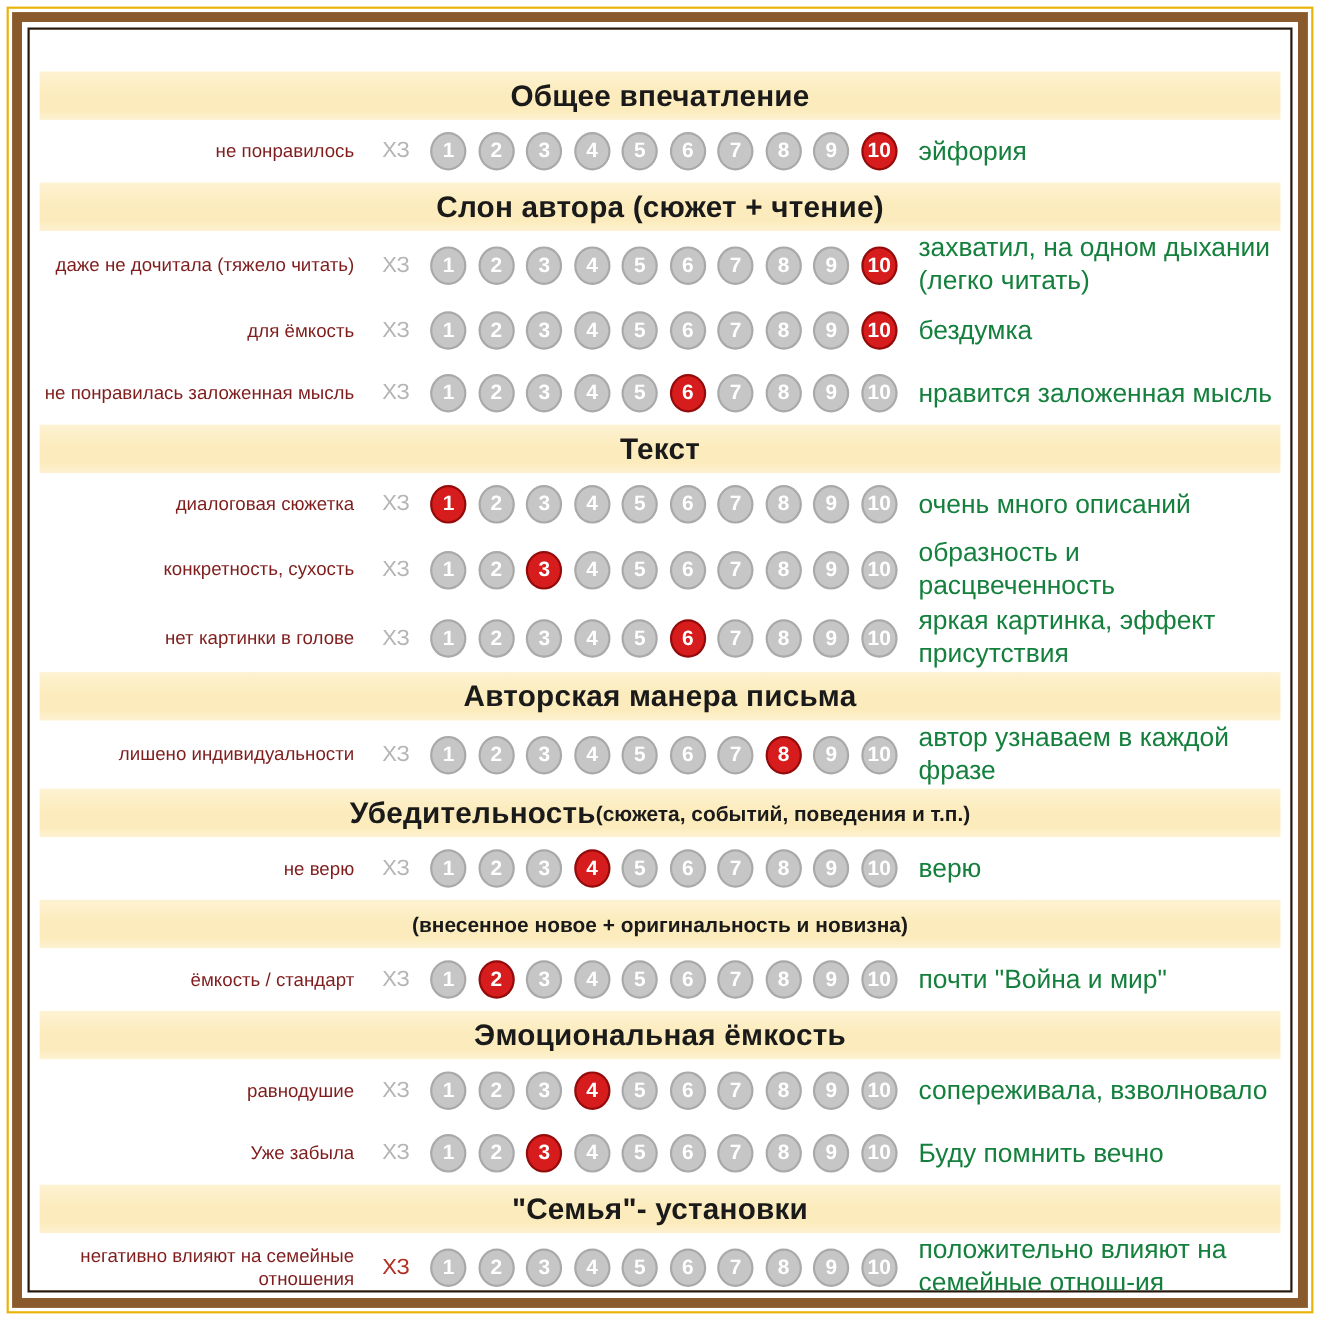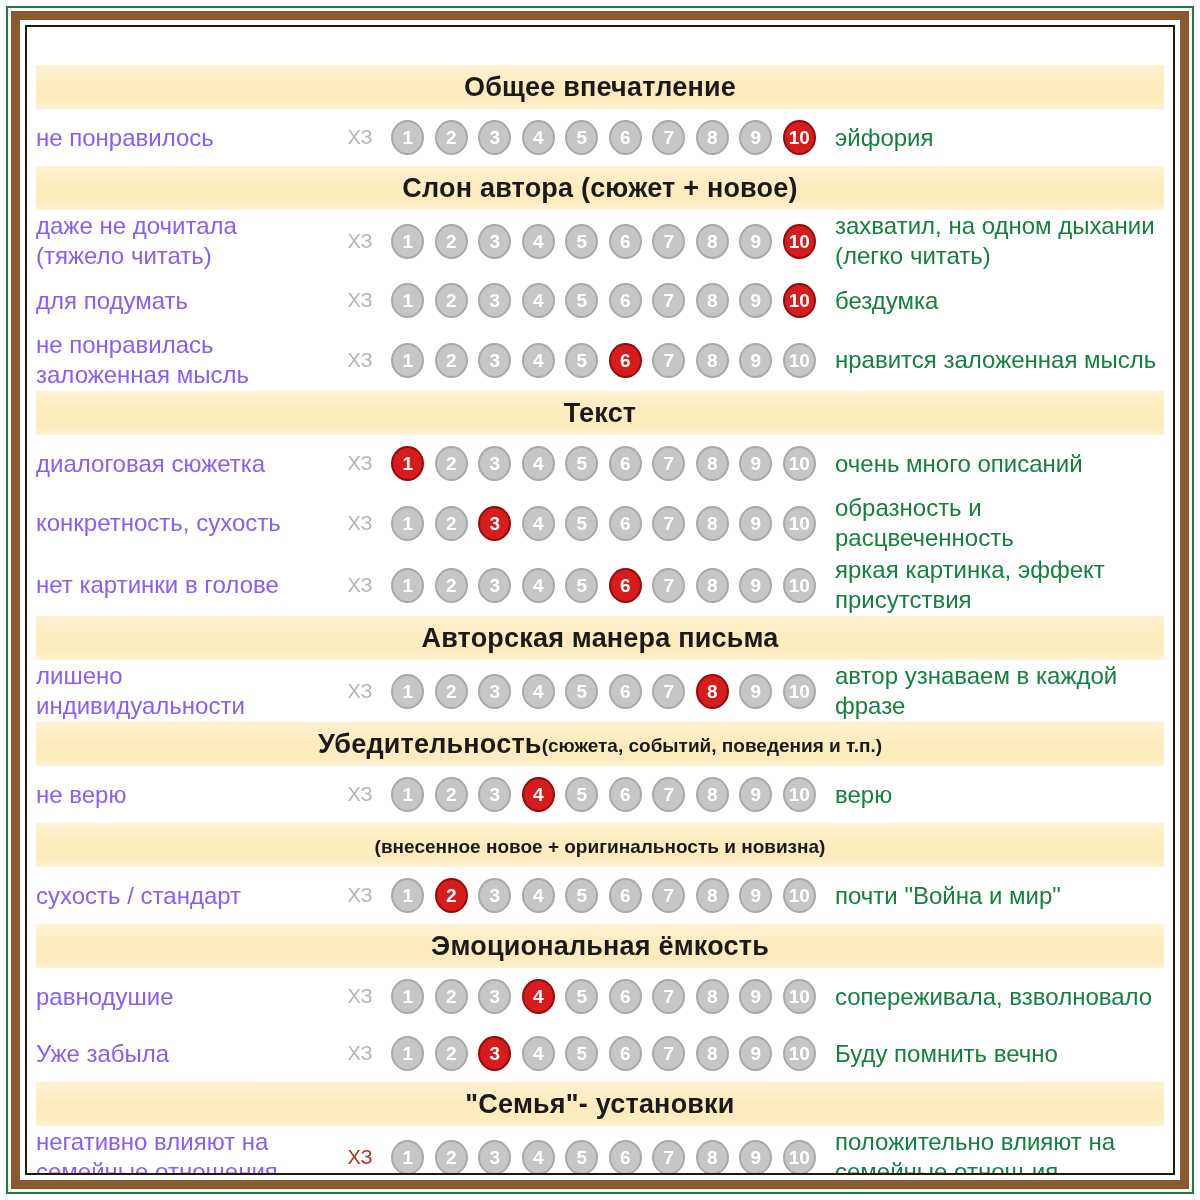--- a/index.html
+++ b/index.html
@@ -5,21 +5,21 @@
   html, body {
     margin: 0;
     width: 1200px;
     height: 1200px;
     background: #ffffff;
     font-family: "Liberation Sans", sans-serif;
   }
   .frame-outer {
     position: absolute;
     inset: 6px;
-    border: 2px solid #15803d;
+    border: 2px solid #eab308;
   }
   .frame-mid {
     position: absolute;
     inset: 3px;
     border: 9px solid #8a5a2c;
   }
   .frame-inner {
     position: absolute;
     inset: 5px;
     border: 2px solid #27170b;
@@ -51,22 +51,23 @@
     padding-top: 4px;
   }
   .row {
     display: grid;
     grid-template-columns: 298px 52px repeat(10, 43.5px) minmax(0, 1fr);
     align-items: center;
     min-height: 55px;
     padding: 1px 0;
   }
   .left-label {
-    font-size: 24px;
-    color: #8b5cf6;
+    text-align: right;
+    font-size: 17px;
+    color: #7f1d1d;
     line-height: 1.25;
     padding-right: 12px;
   }
   .xz {
     text-align: center;
     font-size: 20px;
     font-weight: 400;
     color: #b5b5b5;
     cursor: default;
   }
@@ -120,39 +121,39 @@
             <div class="circle">4</div>
             <div class="circle">5</div>
             <div class="circle">6</div>
             <div class="circle">7</div>
             <div class="circle">8</div>
             <div class="circle">9</div>
             <div class="circle sel">10</div>
             <div class="right-label">эйфория</div>
           </div>
           <div class="band">
-            <span class="band-title">Слон автора (сюжет + новое)</span>
+            <span class="band-title">Слон автора (сюжет + чтение)</span>
           </div>
           <div class="row">
             <div class="left-label">даже не дочитала (тяжело читать)</div>
             <div class="xz">ХЗ</div>
             <div class="circle">1</div>
             <div class="circle">2</div>
             <div class="circle">3</div>
             <div class="circle">4</div>
             <div class="circle">5</div>
             <div class="circle">6</div>
             <div class="circle">7</div>
             <div class="circle">8</div>
             <div class="circle">9</div>
             <div class="circle sel">10</div>
             <div class="right-label">захватил, на одном дыхании (легко читать)</div>
           </div>
           <div class="row">
-            <div class="left-label">для подумать</div>
+            <div class="left-label">для ёмкость</div>
             <div class="xz">ХЗ</div>
             <div class="circle">1</div>
             <div class="circle">2</div>
             <div class="circle">3</div>
             <div class="circle">4</div>
             <div class="circle">5</div>
             <div class="circle">6</div>
             <div class="circle">7</div>
             <div class="circle">8</div>
             <div class="circle">9</div>
@@ -256,21 +257,21 @@
             <div class="circle">7</div>
             <div class="circle">8</div>
             <div class="circle">9</div>
             <div class="circle">10</div>
             <div class="right-label">верю</div>
           </div>
           <div class="band">
             <span class="band-subtitle">(внесенное новое + оригинальность и новизна)</span>
           </div>
           <div class="row">
-            <div class="left-label">сухость / стандарт</div>
+            <div class="left-label">ёмкость / стандарт</div>
             <div class="xz">ХЗ</div>
             <div class="circle">1</div>
             <div class="circle sel">2</div>
             <div class="circle">3</div>
             <div class="circle">4</div>
             <div class="circle">5</div>
             <div class="circle">6</div>
             <div class="circle">7</div>
             <div class="circle">8</div>
             <div class="circle">9</div>

